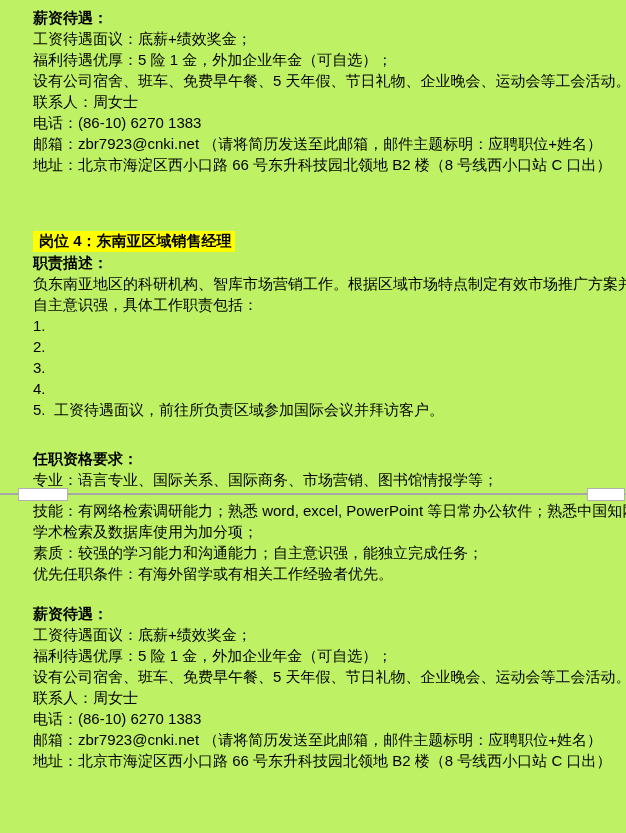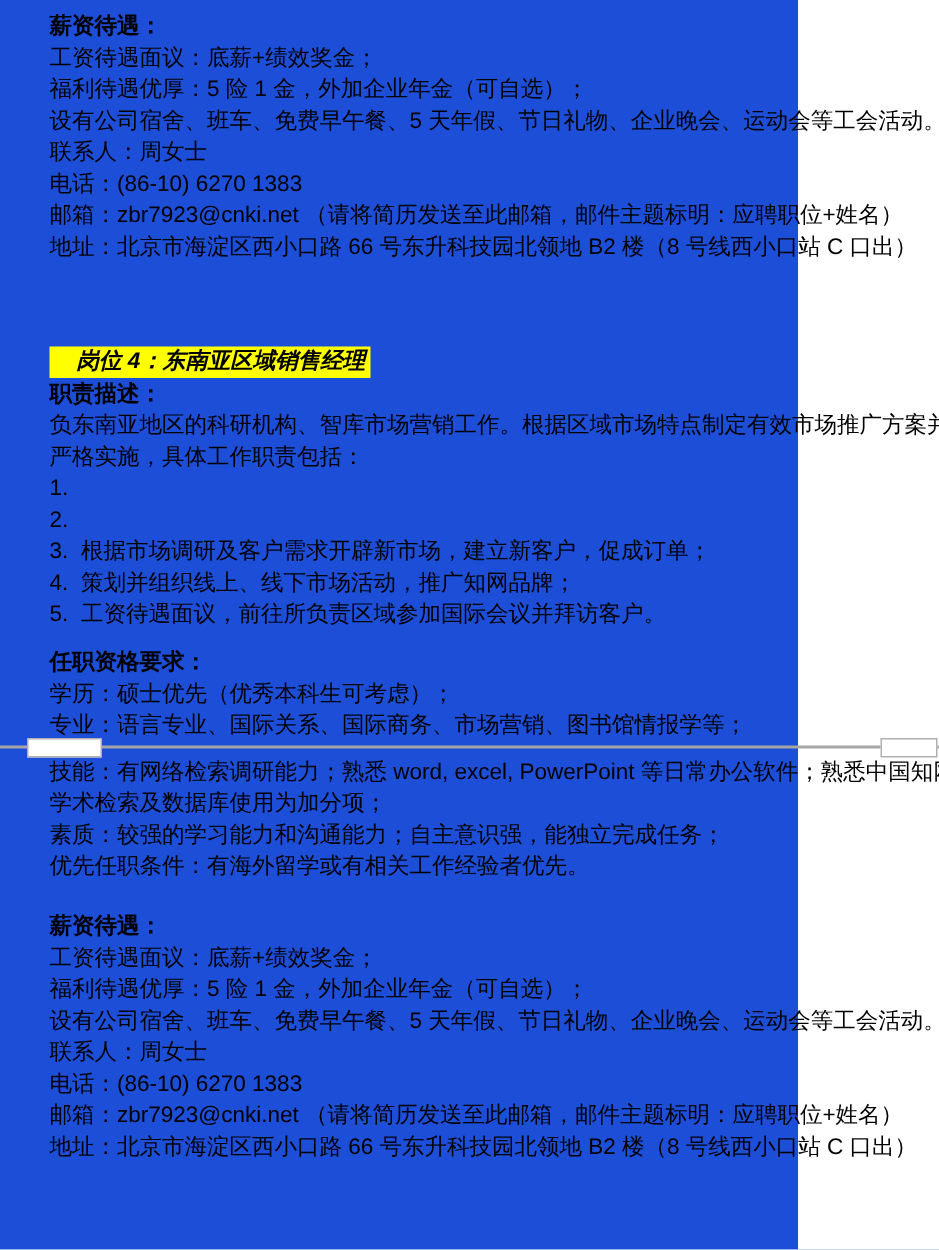--- a/index.html
+++ b/index.html
@@ -10,53 +10,52 @@
   }
   body {
     width: 626px;
     min-height: 833px;
     font-family: "Liberation Sans", "DejaVu Sans", sans-serif;
     color: #000000;
     font-size: 15px;
   }
   .doc {
     box-sizing: border-box;
-    width: 532px;
+    width: 626px;
     min-height: 833px;
     padding: 7px 0 0 33px;
-    background: #1d4ed8;
+    background: #bef264;
     position: relative;
   }
   p {
     margin: 0;
     line-height: 21px;
     white-space: nowrap;
   }
   .b { font-weight: bold; }
   .title-line {
     margin-top: 55px;
     line-height: 21px;
   }
   .hl {
     display: inline-block;
     background: #ffff00;
-    padding: 0 3px 1px 18px;
+    padding: 0 3px 1px 6px;
     line-height: 20px;
-    font-style: italic;
   }
   .duty {
     display: flex;
     line-height: 21px;
     white-space: nowrap;
   }
   .duty .num {
     flex: none;
     width: 21px;
   }
-  .quals-heading { margin-top: 11px; }
+  .quals-heading { margin-top: 28px; }
   .pagebreak {
     position: relative;
     height: 12px;
     width: 626px;
     margin-left: -33px;
     margin-top: -2px;
   }
   .pb-line {
     position: absolute;
     left: 0;
@@ -93,45 +92,42 @@
     <p>地址：北京市海淀区西小口路 66 号东升科技园北领地 B2 楼（8 号线西小口站 C 口出）</p>
   </section>
 
   <p class="title-line">
     <span class="hl b">岗位 4：东南亚区域销售经理</span>
   </p>
 
   <section>
     <p class="b">职责描述：</p>
     <p>负东南亚地区的科研机构、智库市场营销工作。根据区域市场特点制定有效市场推广方案并</p>
-    <p>严格实施，具体工作职责包括：</p>
+    <p>自主意识强，具体工作职责包括：</p>
 
     <div class="duty">
       <span class="num">1.</span>
     </div>
     <div class="duty">
       <span class="num">2.</span>
     </div>
     <div class="duty">
       <span class="num">3.</span>
-      <span>根据市场调研及客户需求开辟新市场，建立新客户，促成订单；</span>
     </div>
     <div class="duty">
       <span class="num">4.</span>
-      <span>策划并组织线上、线下市场活动，推广知网品牌；</span>
     </div>
     <div class="duty">
       <span class="num">5.</span>
       <span>工资待遇面议，前往所负责区域参加国际会议并拜访客户。</span>
     </div>
   </section>
 
   <section>
     <p class="b quals-heading">任职资格要求：</p>
-    <p>学历：硕士优先（优秀本科生可考虑）；</p>
     <p>专业：语言专业、国际关系、国际商务、市场营销、图书馆情报学等；</p>
 
     <div class="pagebreak">
       <span class="pb-line"></span>
       <span class="pb-mark pb-left"></span>
       <span class="pb-mark pb-right"></span>
     </div>
 
     <p>技能：有网络检索调研能力；熟悉 word, excel, PowerPoint 等日常办公软件；熟悉中国知网</p>
     <p>学术检索及数据库使用为加分项；</p>

